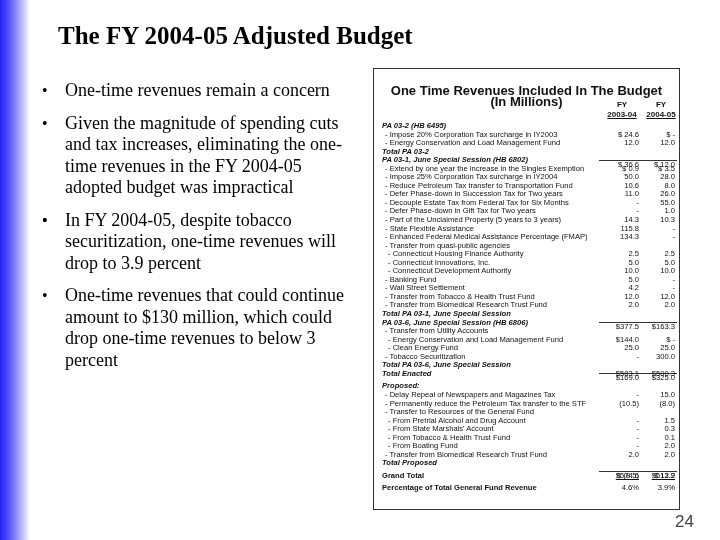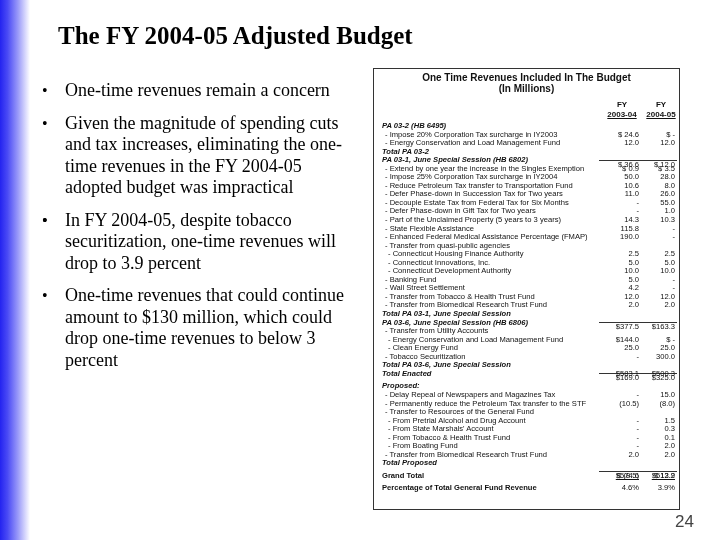--- a/index.html
+++ b/index.html
@@ -30,22 +30,22 @@
     .bullets li .dot {
       position: absolute; left: 2px; top: 0; font-size: 16px;
     }
     .table-box {
       position: absolute; left: 373px; top: 68px; width: 307px; height: 442px;
       border: 1px solid #333; box-sizing: border-box;
       font-family: "Liberation Sans", sans-serif; color: #111;
       font-size: 7.6px;
     }
     .tb-title {
-      text-align: center; font-weight: bold; font-size: 10px;
-      margin-top: 3px; line-height: 11px;
+      text-align: center; font-weight: bold; font-size: 13px;
+      margin-top: 16px; line-height: 11px;
     }
     .col-head {
       position: absolute; top: 31px; font-weight: bold; font-size: 8px;
       text-align: center; line-height: 10px;
     }
     .col-head span.yr { text-decoration: underline; text-align: right; }
     .col-h1 { left: 228px; width: 40px; }
     .col-h2 { left: 270px; width: 34px; }
     .rows { position: absolute; left: 8px; top: 53px; width: 295px; }
     .row {
@@ -156,21 +156,21 @@
         <span class="v1"><span>14.3</span></span>
         <span class="v2"><span>10.3</span></span>
       </div>
       <div class="row">
         <span class="lbl ind1">- State Flexible Assistance</span>
         <span class="v1"><span>115.8</span></span>
         <span class="v2"><span>-</span></span>
       </div>
       <div class="row">
         <span class="lbl ind1">- Enhanced Federal Medical Assistance Percentage (FMAP)</span>
-        <span class="v1"><span>190.0</span></span>
+        <span class="v1"><span>134.3</span></span>
         <span class="v2"><span>-</span></span>
       </div>
       <div class="row">
         <span class="lbl ind1">- Transfer from quasi-public agencies</span>
         <span class="v1"><span></span></span>
         <span class="v2"><span></span></span>
       </div>
       <div class="row">
         <span class="lbl ind2">- Connecticut Housing Finance Authority</span>
         <span class="v1"><span>2.5</span></span>

